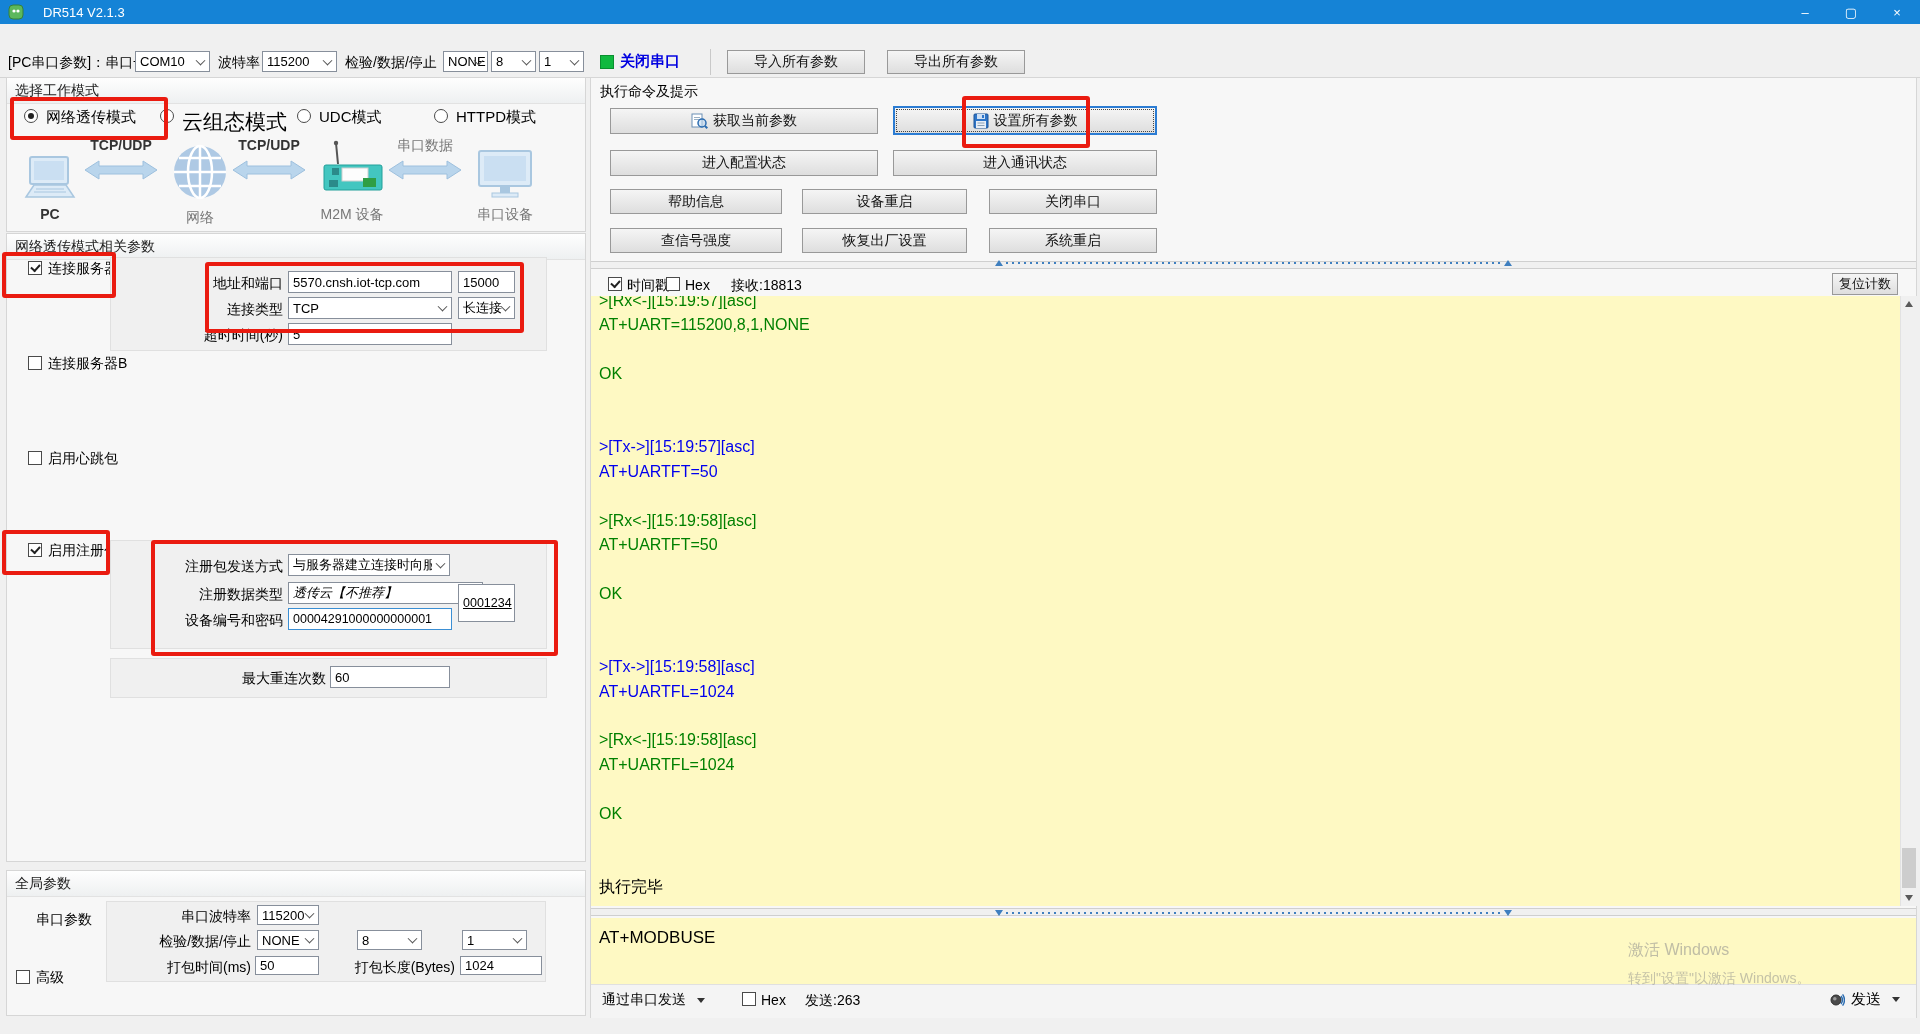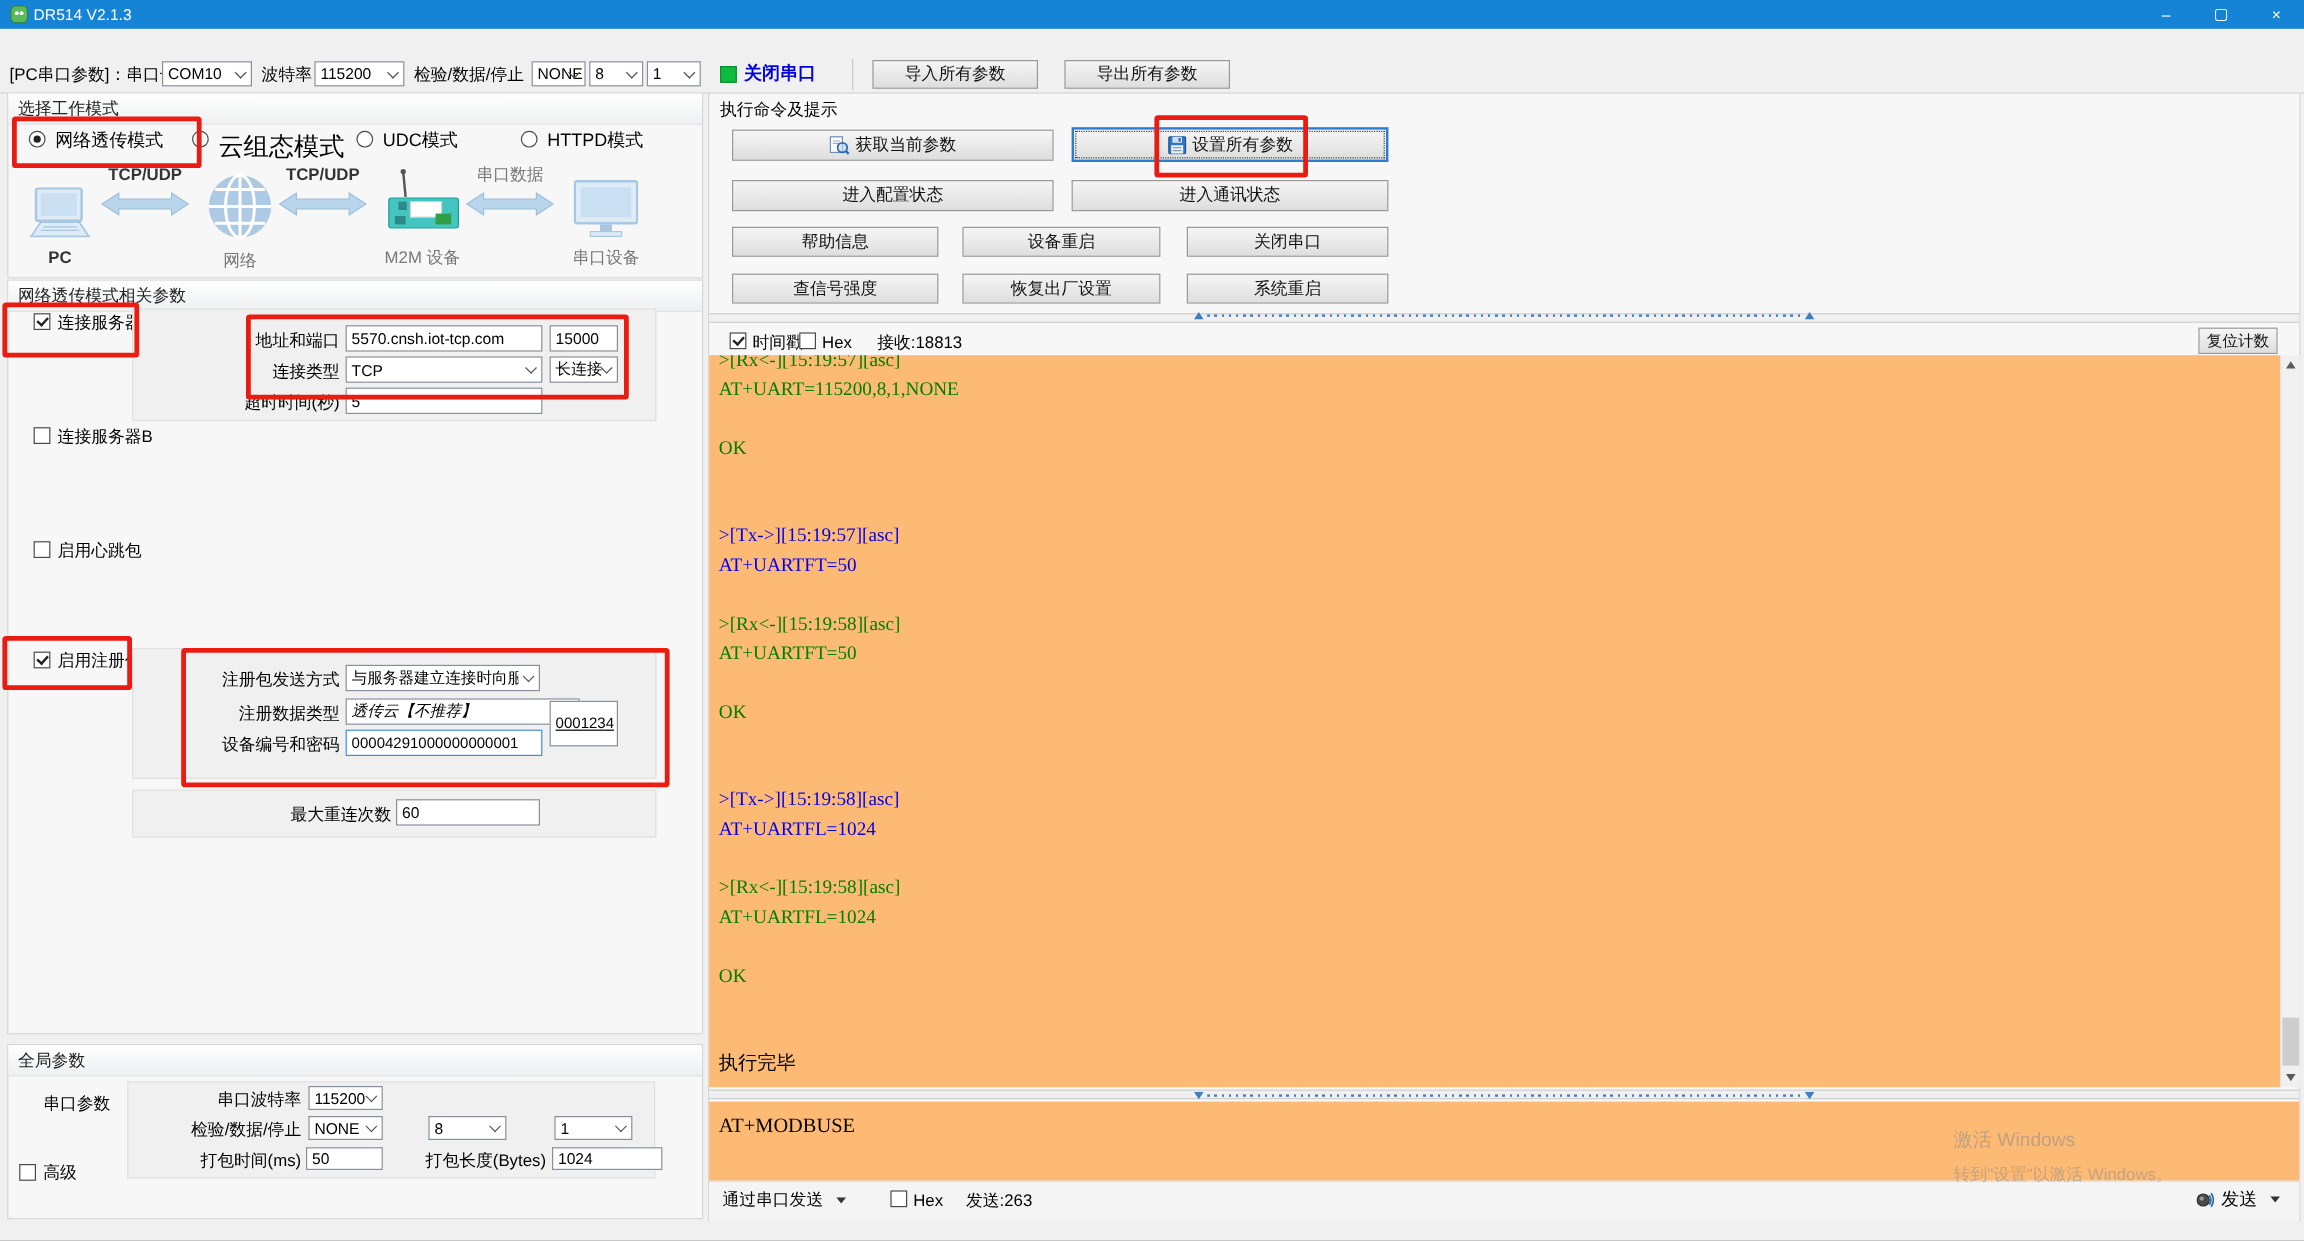--- a/index.html
+++ b/index.html
@@ -28,21 +28,21 @@
   .group{position:absolute;background:#f7f7f7;border:1px solid #d6d6d6;box-sizing:border-box;}
   .ghead{height:25px;background:linear-gradient(#fefefe,#eef0f1);border-bottom:1px solid #e2e2e2;display:flex;align-items:center;padding-left:8px;font-size:14px;color:#222;}
   .panel{position:absolute;background:#f0f0f0;border:1px solid #e0e0e0;box-sizing:border-box;}
   
   .cb{position:absolute;width:14px;height:14px;background:#fff;border:1px solid #4a4a4a;box-sizing:border-box;}
   .cb.checked::after{content:"";position:absolute;left:2px;top:2px;width:7px;height:4px;border-left:2px solid #222;border-bottom:2px solid #222;transform:rotate(-48deg);}
   .radio{position:absolute;width:14px;height:14px;background:#fff;border:1px solid #4a4a4a;border-radius:50%;box-sizing:border-box;}
   .radio.checked::after{content:"";position:absolute;left:3px;top:3px;width:6px;height:6px;border-radius:50%;background:#222;}
   
   .rpanel{position:absolute;left:590px;top:77px;width:1327px;height:941px;background:#f7f7f7;border:1px solid #d6d6d6;box-sizing:border-box;}
-  .logarea{position:absolute;background:#fdba74;overflow:hidden;font-family:Liberation Serif, serif;}
+  .logarea{position:absolute;background:#fef9c3;overflow:hidden;}
   .log-line{white-space:pre;line-height:24.4px;font-size:16px;color:#000;}
   .log-line.rx{color:#008000;}
   .log-line.tx{color:#0000ee;}
   .log-line.info{color:#000;}
   .split-line{position:absolute;height:6px;border-top:1px solid #cfcfcf;border-bottom:1px solid #cfcfcf;background:#f0f0f0;}
   .dotted-split{position:absolute;height:8px;display:flex;align-items:center;}
   .dotted-split .dots{flex:1;height:2px;margin:0 3px;background-image:repeating-linear-gradient(to right,#3f7fbf 0 2px,transparent 2px 6px);}
   .tri-up{width:0;height:0;border-left:4px solid transparent;border-right:4px solid transparent;border-bottom:6px solid #3f7fbf;}
   .tri-down{width:0;height:0;border-left:4px solid transparent;border-right:4px solid transparent;border-top:6px solid #3f7fbf;}
   .tri-dn-sm{display:inline-block;width:0;height:0;border-left:4px solid transparent;border-right:4px solid transparent;border-top:5px solid #333;margin-left:5px;}
@@ -64,21 +64,21 @@
 <div id="app">
 
   <div class="titlebar">
     <span class="abs" style="left:8px;top:4px;">
       <svg width="16" height="16">
           <rect x="1" y="1" width="14" height="14" rx="4" fill="#5cb85c" stroke="#35803c"></rect>
           <circle cx="6" cy="7" r="1.6" fill="#fff"></circle>
           <circle cx="10" cy="7" r="1.6" fill="#fff"></circle>
         </svg>
     </span>
-    <span class="ttl" style="margin-left:28px;">DR514 V2.1.3</span>
+    <span class="ttl" style="margin-left:43px;">DR514 V2.1.3</span>
   </div>
   <div class="win-btn" style="left:1782px;">–</div>
   <div class="win-btn" style="left:1828px;">▢</div>
   <div class="win-btn close" style="left:1874px;">×</div>
 
 
   <div class="toolbar">
     <div class="lbl" style="left:8px;top:8px;">[PC串口参数]：串口号</div>
     <div class="combo" style="left:135px;top:5px;width:75px;height:21px;">
       <span>COM10</span>
@@ -254,21 +254,21 @@
     <span>8</span>
       <span class="chev"></span>
   </div>
   <div class="combo" style="left:462px;top:930px;width:65px;height:20px;">
     <span>1</span>
       <span class="chev"></span>
   </div>
   <div class="lbl rlbl" style="left:131px;top:959px;width:120px;">打包时间(ms)</div>
   <div class="field" style="left:255px;top:956px;width:64px;height:19px;">50</div>
   <div class="lbl rlbl" style="left:335px;top:959px;width:120px;">打包长度(Bytes)</div>
-  <div class="field" style="left:460px;top:956px;width:92px;height:19px;">1024</div>
+  <div class="field" style="left:460px;top:956px;width:82px;height:19px;">1024</div>
   <span class="cb" style="left:16px;top:970px;"></span>
   <div class="lbl" style="left:36px;top:969px;">高级</div>
 
   <div class="rpanel"></div>
   <div class="lbl" style="left:600px;top:83px;">执行命令及提示</div>
 
   <div class="btn" style="left:610px;top:108px;width:268px;height:26px;">
     <span>
         <svg width="17" height="17" viewBox="0 0 17 17">
           <rect x="1" y="1" width="10" height="13" fill="#fff" stroke="#6b8fb5"></rect>

